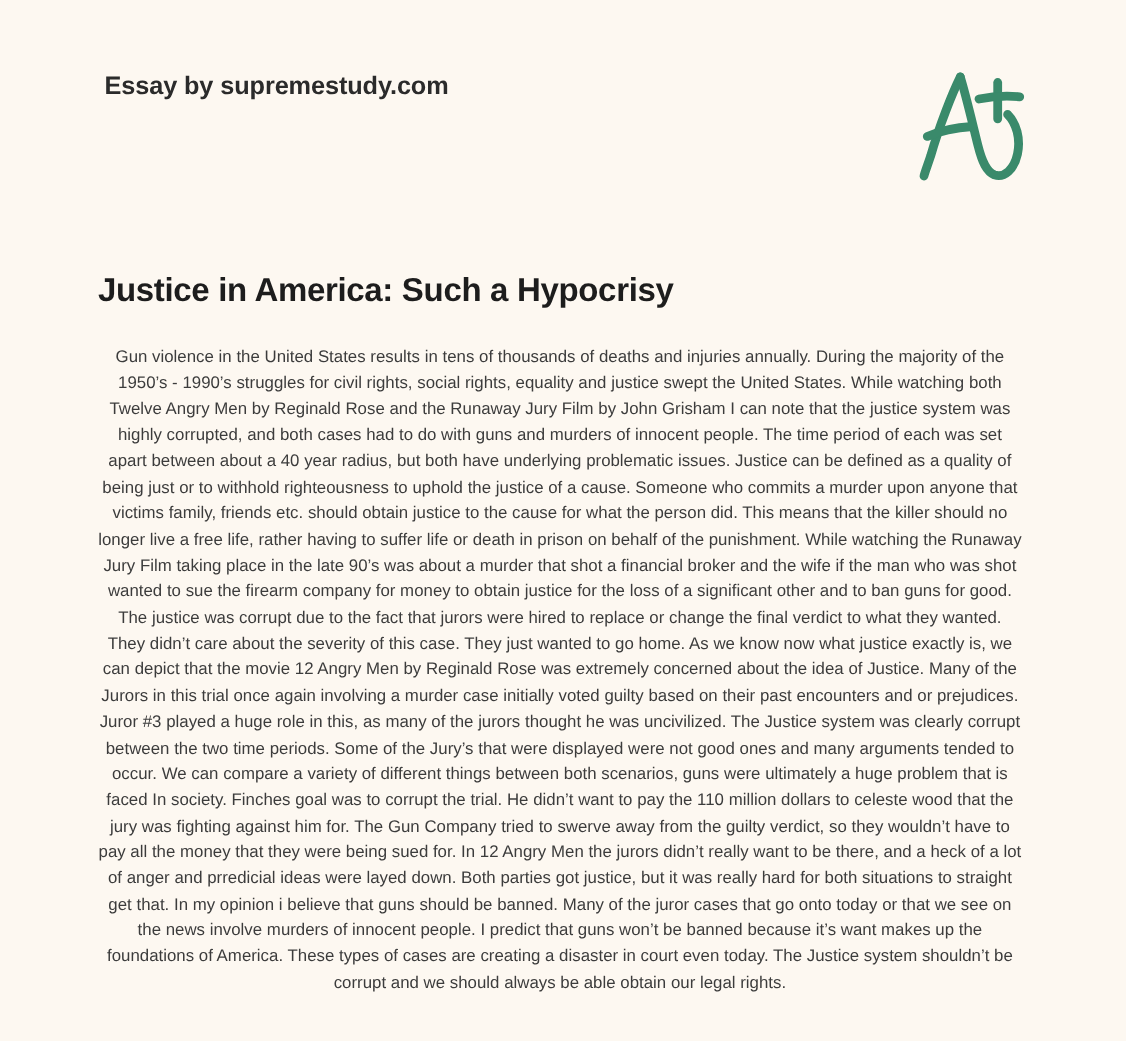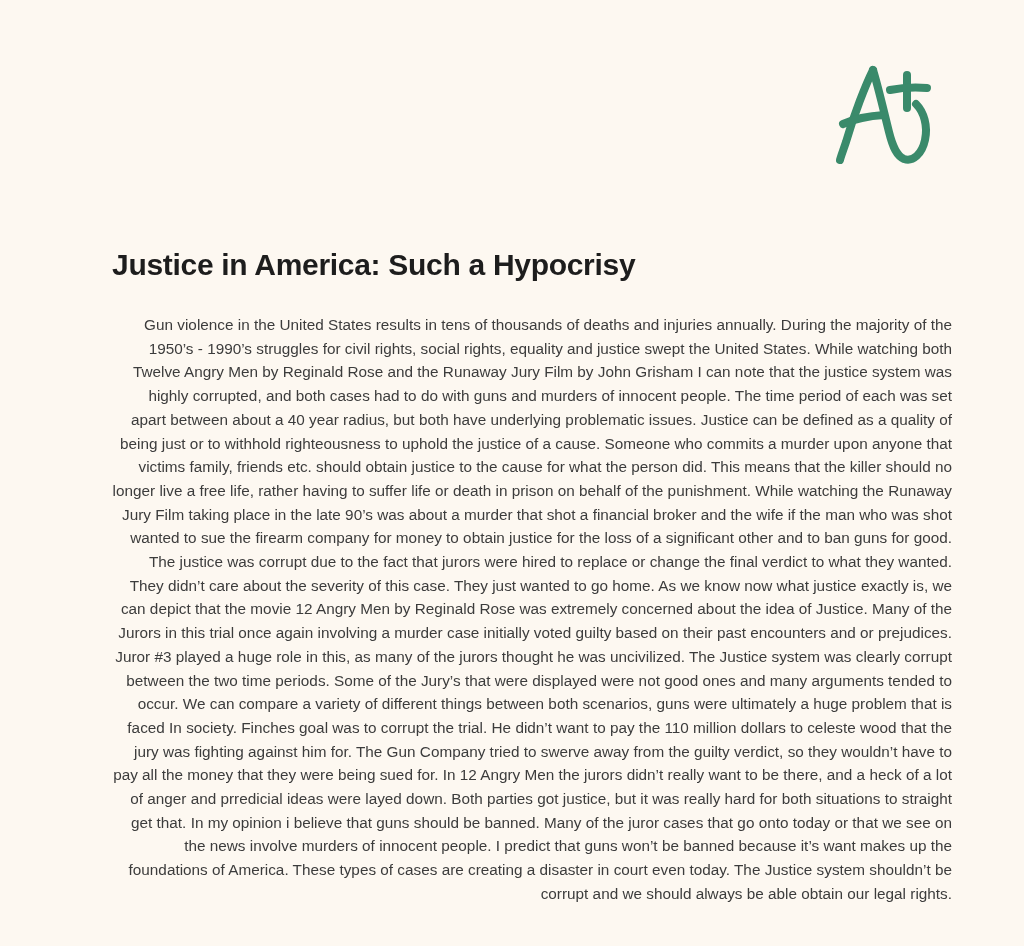--- a/index.html
+++ b/index.html
@@ -68,21 +68,21 @@
   }
   .logo svg {
     display: block;
     width: 110px;
     height: 112px;
   }
 
   
   .article {
     position: absolute;
-    left: 112px;
+    left: 89px;
     top: 246px;
     width: 840px;
   }
 
   .article-title {
     margin: 0;
     font-size: 30px;
     line-height: 38px;
     font-weight: bold;
     color: #1d1d1d;
@@ -92,30 +92,31 @@
   .article-body {
     margin: 0;
     padding-top: 29px;
   }
 
   .article-body p {
     margin: 0;
     font-size: 15.3px;
     line-height: 23.7px;
     color: #3c3c3c;
-    text-align: right;
+    text-align: center;
     letter-spacing: 0.01px;
   }
 </style>
 </head>
 <body>
 
 <div class="page">
 
   <div class="header">
+    <div class="site-byline">Essay by supremestudy.com</div>
   </div>
 
   <div class="logo">
     <svg viewBox="0 0 110 112" xmlns="http://www.w3.org/2000/svg">
       <g fill="none" stroke="#3a8a6b" stroke-linecap="round" stroke-linejoin="round">
 
         <path d="M45 14 C 38 28, 26 58, 18 86 C 15 95, 13 100, 12 104" stroke-width="8"></path>
 
         <path d="M45 14 C 50 30, 56 56, 61 76 C 65 92, 69 100, 76 103
                  C 85 106, 94 98, 97 84 C 100 70, 96 56, 88 48" stroke-width="8"></path>

